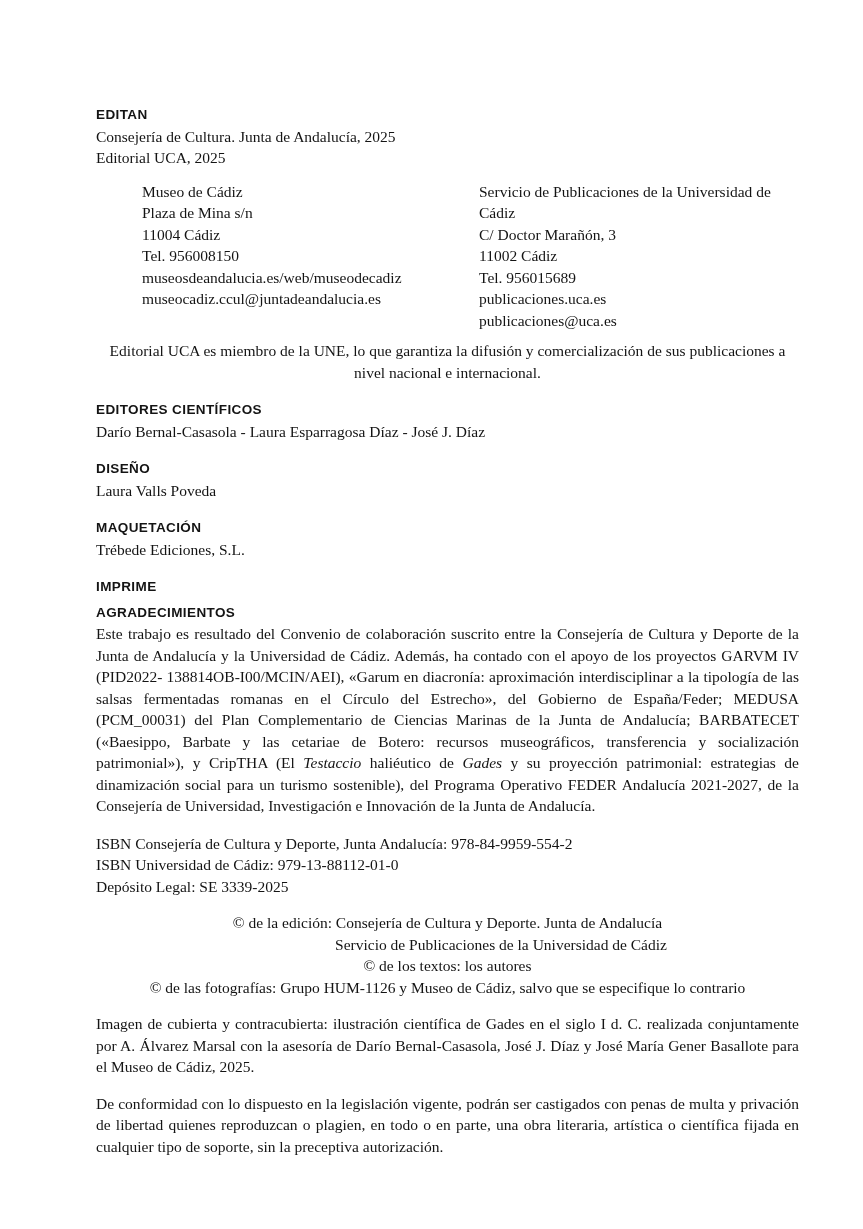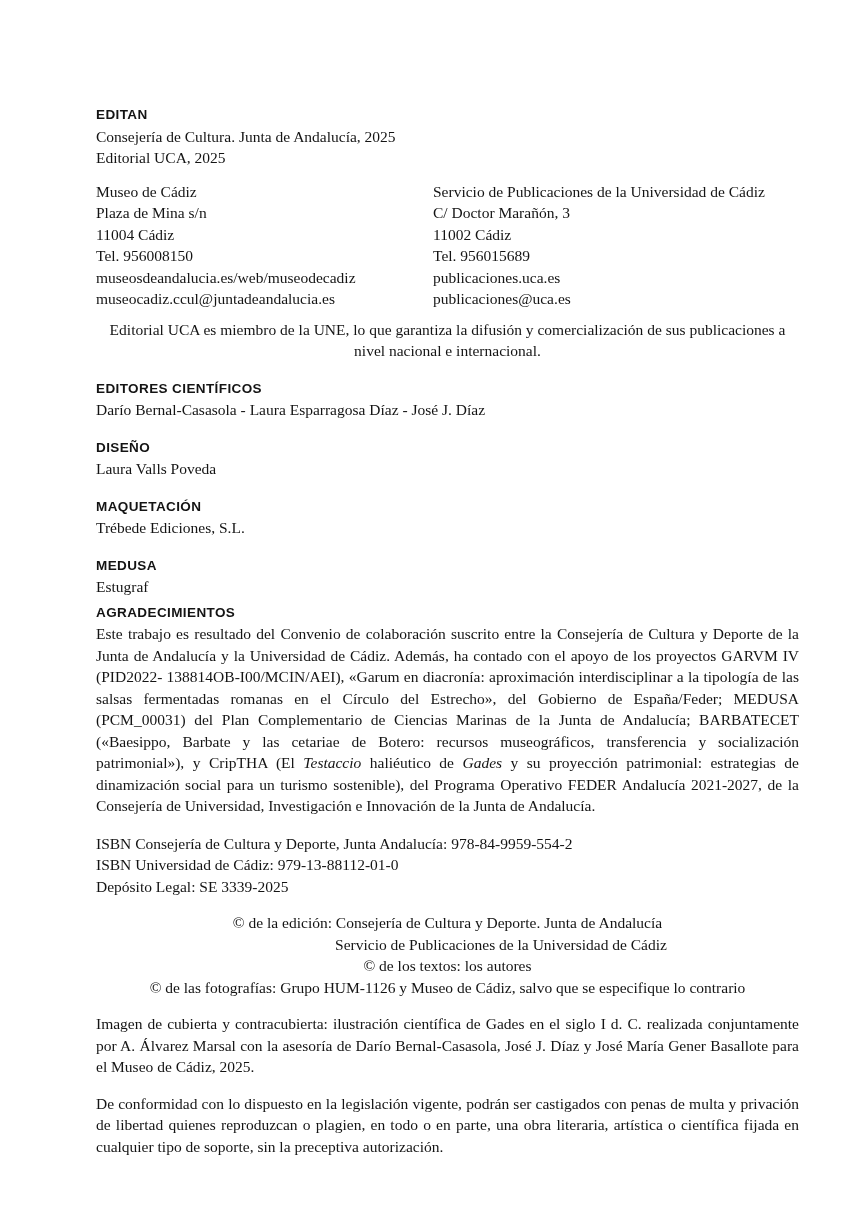--- a/index.html
+++ b/index.html
@@ -21,21 +21,21 @@
     font-weight: 700;
     font-size: 13.5px;
     letter-spacing: 0.4px;
     line-height: 21.5px;
     margin: 0;
   }
   p { margin: 0; }
   .block-addresses { display: flex; margin-top: 12px; }
   .addr-col-left { width: 337px; flex: 0 0 337px; }
   .addr-col-right { flex: 1; }
-  .addr-line { display: block; }
+  .addr-line { display: block; margin-left: 46px; }
   .block-une { margin-top: 9px; text-align: center; }
   .credit-section { margin-top: 16px; }
   .block-agradecimientos { margin-top: 4px; }
   .para-justify { text-align: justify; hyphens: auto; -webkit-hyphens: auto; }
   .block-isbn { margin-top: 16px; }
   .block-copyright { margin-top: 15px; text-align: center; }
   .copy-indent { padding-left: 107px; }
   .block-cover { margin-top: 15px; }
   .block-legal { margin-top: 15px; }
 </style>
@@ -80,22 +80,21 @@
     <h2 class="heading">DISEÑO</h2>
     <p>Laura Valls Poveda</p>
   </div>
 
   <div class="credit-section">
     <h2 class="heading">MAQUETACIÓN</h2>
     <p>Trébede Ediciones, S.L.</p>
   </div>
 
   <div class="credit-section">
-    <h2 class="heading">MEDUSA</h2>
-    <p>Estugraf</p>
+    <h2 class="heading">IMPRIME</h2>
   </div>
 
   <div class="block-agradecimientos">
     <h2 class="heading">AGRADECIMIENTOS</h2>
     <p class="para-justify"><span>Este trabajo es resultado del Convenio de colaboración suscrito entre la Consejería de Cultura y Deporte de la Junta de Andalucía y la Universidad de Cádiz. Además, ha contado con el apoyo de los proyectos GARVM IV (PID2022- 138814OB-I00/MCIN/AEI), «Garum en diacronía: aproximación interdisciplinar a la tipología de las salsas fermentadas romanas en el Círculo del Estrecho», del Gobierno de España/Feder; MEDUSA (PCM_00031) del Plan Complementario de Ciencias Marinas de la Junta de Andalucía; BARBATECET («Baesippo, Barbate y las cetariae de Botero: recursos museográficos, transferencia y socialización patrimonial»), y CripTHA (El </span><span style="font-style: italic;">Testaccio</span><span> haliéutico de </span><span style="font-style: italic;">Gades</span><span> y su proyección patrimonial: estrategias de dinamización social para un turismo sostenible), del Programa Operativo FEDER Andalucía 2021-2027, de la Consejería de Universidad, Investigación e Innovación de la Junta de Andalucía.</span></p>
   </div>
 
   <div class="block-isbn">
     <p>ISBN Consejería de Cultura y Deporte, Junta Andalucía: 978-84-9959-554-2</p>
     <p>ISBN Universidad de Cádiz: 979-13-88112-01-0</p>

